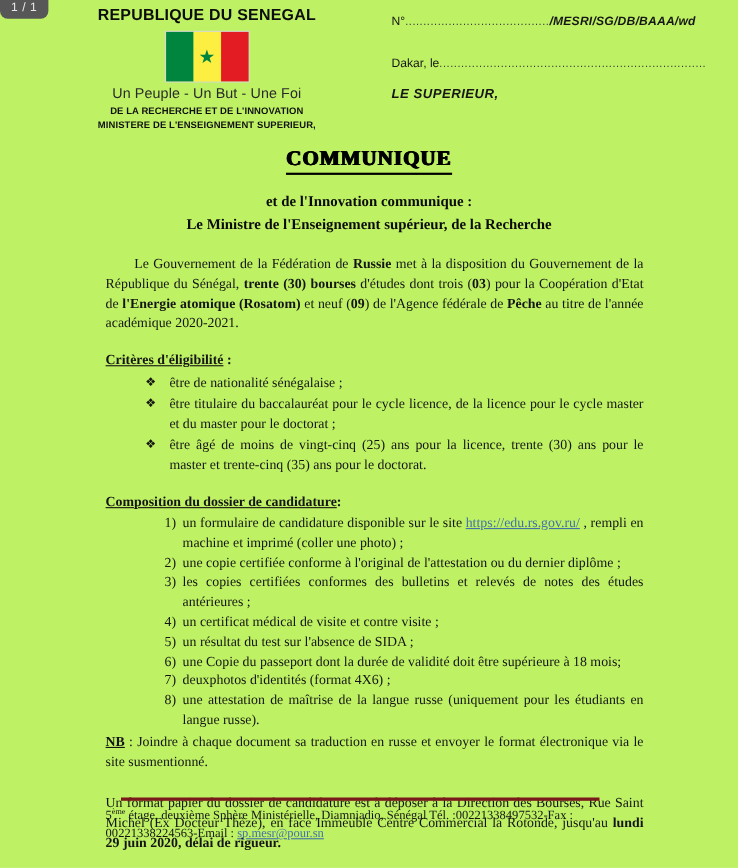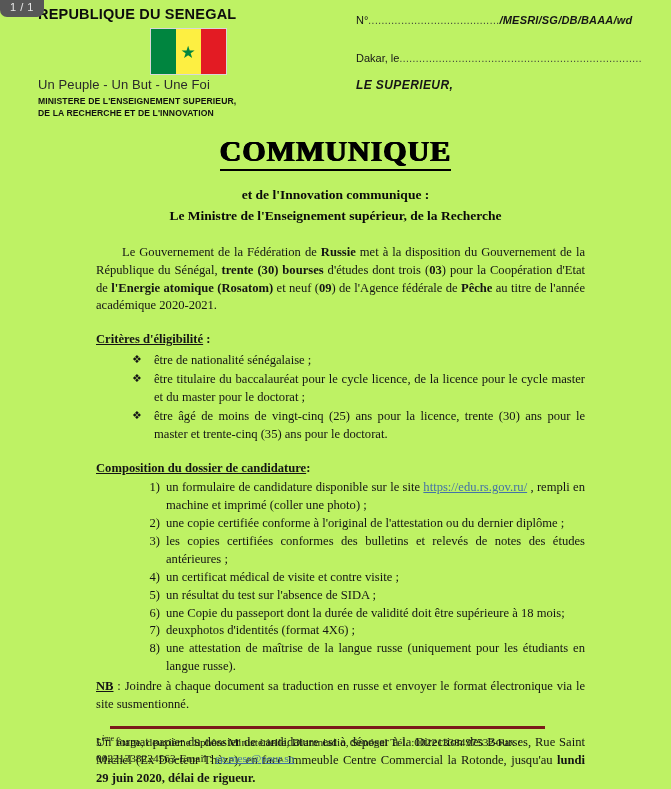--- a/index.html
+++ b/index.html
@@ -39,21 +39,21 @@
   }
 
   
   .header {
     display: flex;
     align-items: flex-start;
     padding: 6px 18px 0 18px;
   }
   .header-left {
     width: 300px;
-    text-align: left;
+    text-align: center;
     padding-left: 20px;
   }
   .republic-title {
     font-family: "Liberation Sans", sans-serif;
     font-weight: bold;
     font-size: 14.5px;
     letter-spacing: .2px;
     color: #0d0d0d;
     margin-bottom: 6px;
   }
@@ -113,21 +113,21 @@
     font-size: 12px;
     letter-spacing: .4px;
   }
 
   
   .title-block { text-align: center; margin-top: 14px; }
   .communique {
     display: inline-block;
     font-family: "Liberation Serif", "DejaVu Serif", serif;
     font-weight: bold;
-    font-size: 30px;
+    font-size: 19px;
     letter-spacing: 1px;
     color: #000000;
     border-bottom: 2.5px solid #000;
     padding-bottom: 1px;
     text-shadow: 0.7px 0 0 #000, -0.7px 0 0 #000, 0 0.4px 0 #000;
   }
   .subtitle {
     font-weight: bold;
     font-size: 13.5px;
     line-height: 1.55;
@@ -245,22 +245,22 @@
       <div class="flag">
         <div class="flag-band" style="background:#00853f"></div>
         <div class="flag-band" style="background:#fdef42">
           <span class="flag-star">★</span>
         </div>
         <div class="flag-band" style="background:#e31b23"></div>
       </div>
 
       <div class="motto">Un Peuple - Un But - Une Foi</div>
       <div class="ministry">
+        <div>DE LA RECHERCHE ET DE L'INNOVATION</div>
         <div>MINISTERE DE L'ENSEIGNEMENT SUPERIEUR,</div>
-        <div>DE LA RECHERCHE ET DE L'INNOVATION</div>
       </div>
     </div>
 
     <div class="header-right">
       <div class="ref-line">
         <span>N°</span><span class="dotfill">........................................</span><span class="ref-code">/MESRI/SG/DB/BAAA/wd</span>
       </div>
       <div class="date-line">
         <span>Dakar, le</span><span class="dotfill">..........................................................................</span>
       </div>

